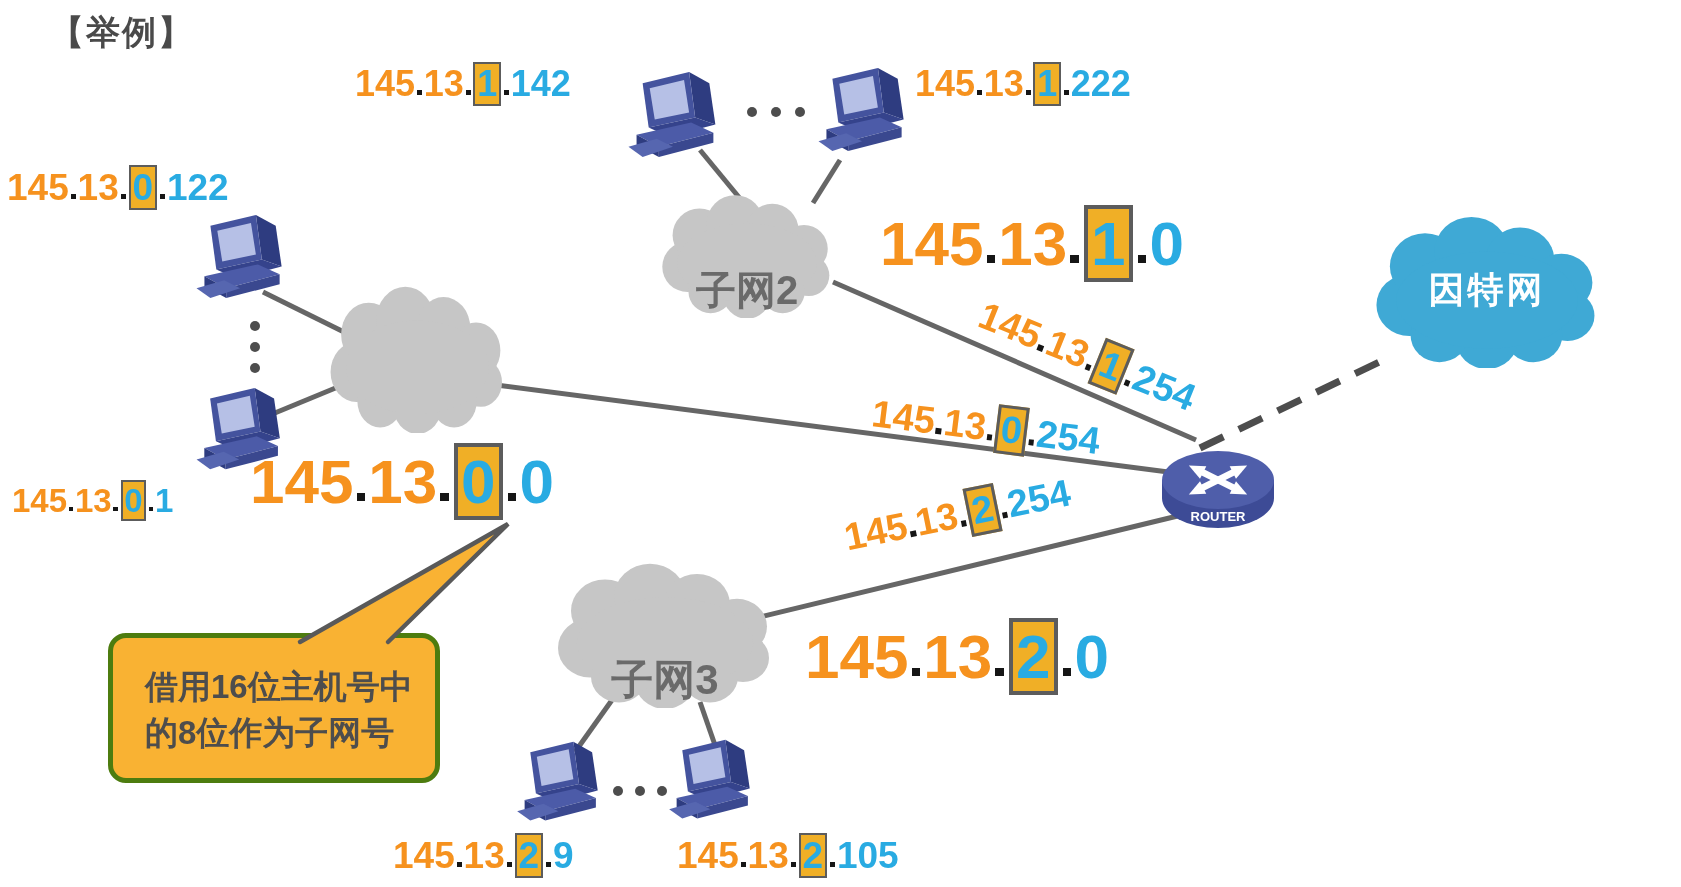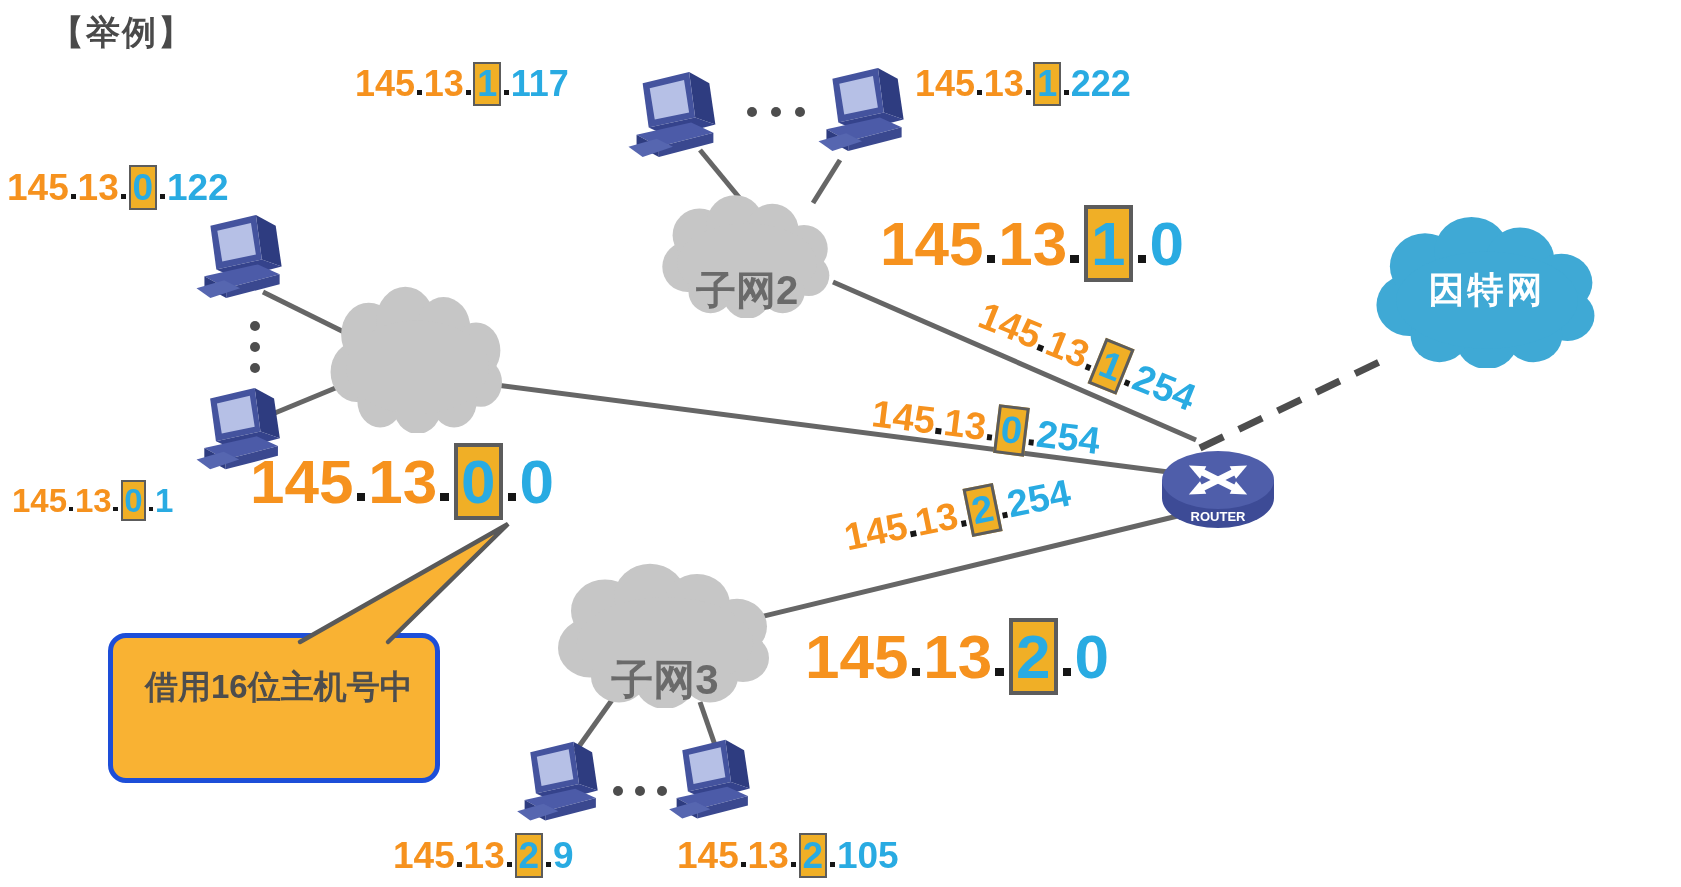--- a/index.html
+++ b/index.html
@@ -57,21 +57,21 @@
   [data-ip-label="ip-2-158"]{left:677px;top:833px;font-size:37px;}
   [data-ip-label="net-0"]{left:250px;top:443px;font-size:62px;}
   [data-ip-label="net-1"]{left:880px;top:205px;font-size:62px;}
   [data-ip-label="net-2"]{left:805px;top:618px;font-size:62px;}
   [data-ip-label="if-1-254"]{left:990px;top:291px;font-size:38px;transform:rotate(22deg);transform-origin:left top;}
   [data-ip-label="if-0-254"]{left:875px;top:389px;font-size:38px;transform:rotate(7deg);transform-origin:left top;}
   [data-ip-label="if-2-254"]{left:840px;top:514px;font-size:38px;transform:rotate(-11.5deg);transform-origin:left top;}
   
   .callout{
     left:108px;top:633px;width:332px;height:150px;box-sizing:border-box;
-    background:#F9B233;border:5px solid #1d4ed8;border-radius:18px;z-index:5;
+    background:#F9B233;border:5px solid #4d7c0f;border-radius:18px;z-index:5;
     padding:26px 0 0 32px;
   }
   .callout-line{
     font-size:33px;font-weight:bold;color:#4D4D4D;line-height:1.4;
   }
   #callout-tail{left:0;top:0;z-index:6;pointer-events:none;}
 </style>
 </head>
 <body>
 
@@ -188,33 +188,34 @@
 <svg id="router" class="abs" width="116" height="94" viewBox="0 0 116 94">
   <path d="M2,40 L2,58 A56,30 0 0 0 114,58 L114,40 Z" fill="#3D4B96"></path>
   <ellipse cx="58" cy="40" rx="56" ry="29" fill="#4F5EAA"></ellipse>
   <g stroke="#ffffff" stroke-width="6.5">
     <line x1="36" y1="51" x2="80" y2="29" marker-start="url(#ahs)" marker-end="url(#ah)"></line>
     <line x1="36" y1="29" x2="80" y2="51" marker-start="url(#ahs)" marker-end="url(#ah)"></line>
   </g>
   <text x="58" y="81" text-anchor="middle" font-size="13" font-weight="bold" fill="#ffffff">ROUTER</text>
 </svg>
 
-<div class="ip" data-ip-label="ip-1-166"><span class="o">145</span><span class="sep"></span><span class="o">13</span><span class="sep"></span><span class="box">1</span><span class="sep"></span><span class="h">117</span></div>
+<div class="ip" data-ip-label="ip-1-166"><span class="o">145</span><span class="sep"></span><span class="o">13</span><span class="sep"></span><span class="box">1</span><span class="sep"></span><span class="h">142</span></div>
 <div class="ip" data-ip-label="ip-1-222"><span class="o">145</span><span class="sep"></span><span class="o">13</span><span class="sep"></span><span class="box">1</span><span class="sep"></span><span class="h">222</span></div>
 <div class="ip" data-ip-label="ip-0-122"><span class="o">145</span><span class="sep"></span><span class="o">13</span><span class="sep"></span><span class="box">0</span><span class="sep"></span><span class="h">122</span></div>
 <div class="ip" data-ip-label="ip-0-1"><span class="o">145</span><span class="sep"></span><span class="o">13</span><span class="sep"></span><span class="box">0</span><span class="sep"></span><span class="h">1</span></div>
 <div class="ip" data-ip-label="ip-2-9"><span class="o">145</span><span class="sep"></span><span class="o">13</span><span class="sep"></span><span class="box">2</span><span class="sep"></span><span class="h">9</span></div>
 <div class="ip" data-ip-label="ip-2-158"><span class="o">145</span><span class="sep"></span><span class="o">13</span><span class="sep"></span><span class="box">2</span><span class="sep"></span><span class="h">105</span></div>
 
 <div class="ip" data-ip-label="net-0"><span class="o">145</span><span class="sep"></span><span class="o">13</span><span class="sep"></span><span class="box">0</span><span class="sep"></span><span class="h">0</span></div>
 <div class="ip" data-ip-label="net-1"><span class="o">145</span><span class="sep"></span><span class="o">13</span><span class="sep"></span><span class="box">1</span><span class="sep"></span><span class="h">0</span></div>
 <div class="ip" data-ip-label="net-2"><span class="o">145</span><span class="sep"></span><span class="o">13</span><span class="sep"></span><span class="box">2</span><span class="sep"></span><span class="h">0</span></div>
 
 <div class="ip" data-ip-label="if-1-254"><span class="o">145</span><span class="sep"></span><span class="o">13</span><span class="sep"></span><span class="box">1</span><span class="sep"></span><span class="h">254</span></div>
 <div class="ip" data-ip-label="if-0-254"><span class="o">145</span><span class="sep"></span><span class="o">13</span><span class="sep"></span><span class="box">0</span><span class="sep"></span><span class="h">254</span></div>
 <div class="ip" data-ip-label="if-2-254"><span class="o">145</span><span class="sep"></span><span class="o">13</span><span class="sep"></span><span class="box">2</span><span class="sep"></span><span class="h">254</span></div>
 
 <div class="abs callout">
   <div class="callout-line">借用16位主机号中</div>
+  <div class="callout-line">的8位作为子网号</div>
 </div>
 <svg id="callout-tail" class="abs" width="1681" height="887">
   <path d="M300,642 L508,524 L388,642" fill="#F9B233" stroke="#595959" stroke-width="4.5" stroke-linecap="round"></path>
 </svg>
 
 </body></html>

